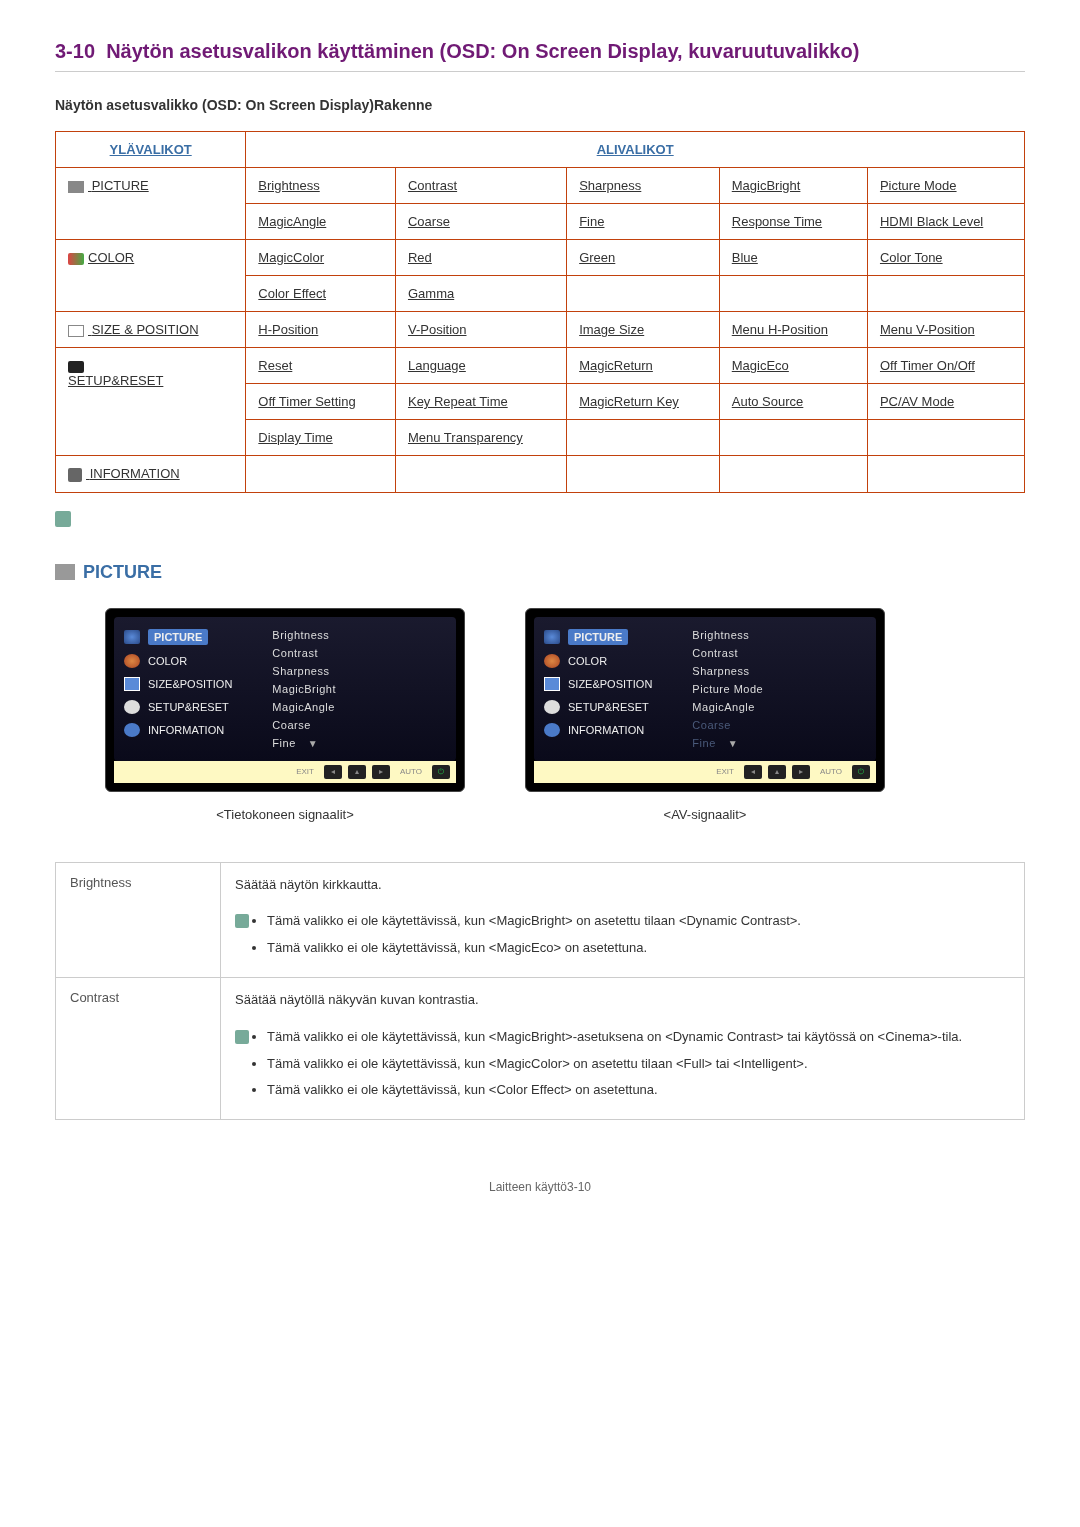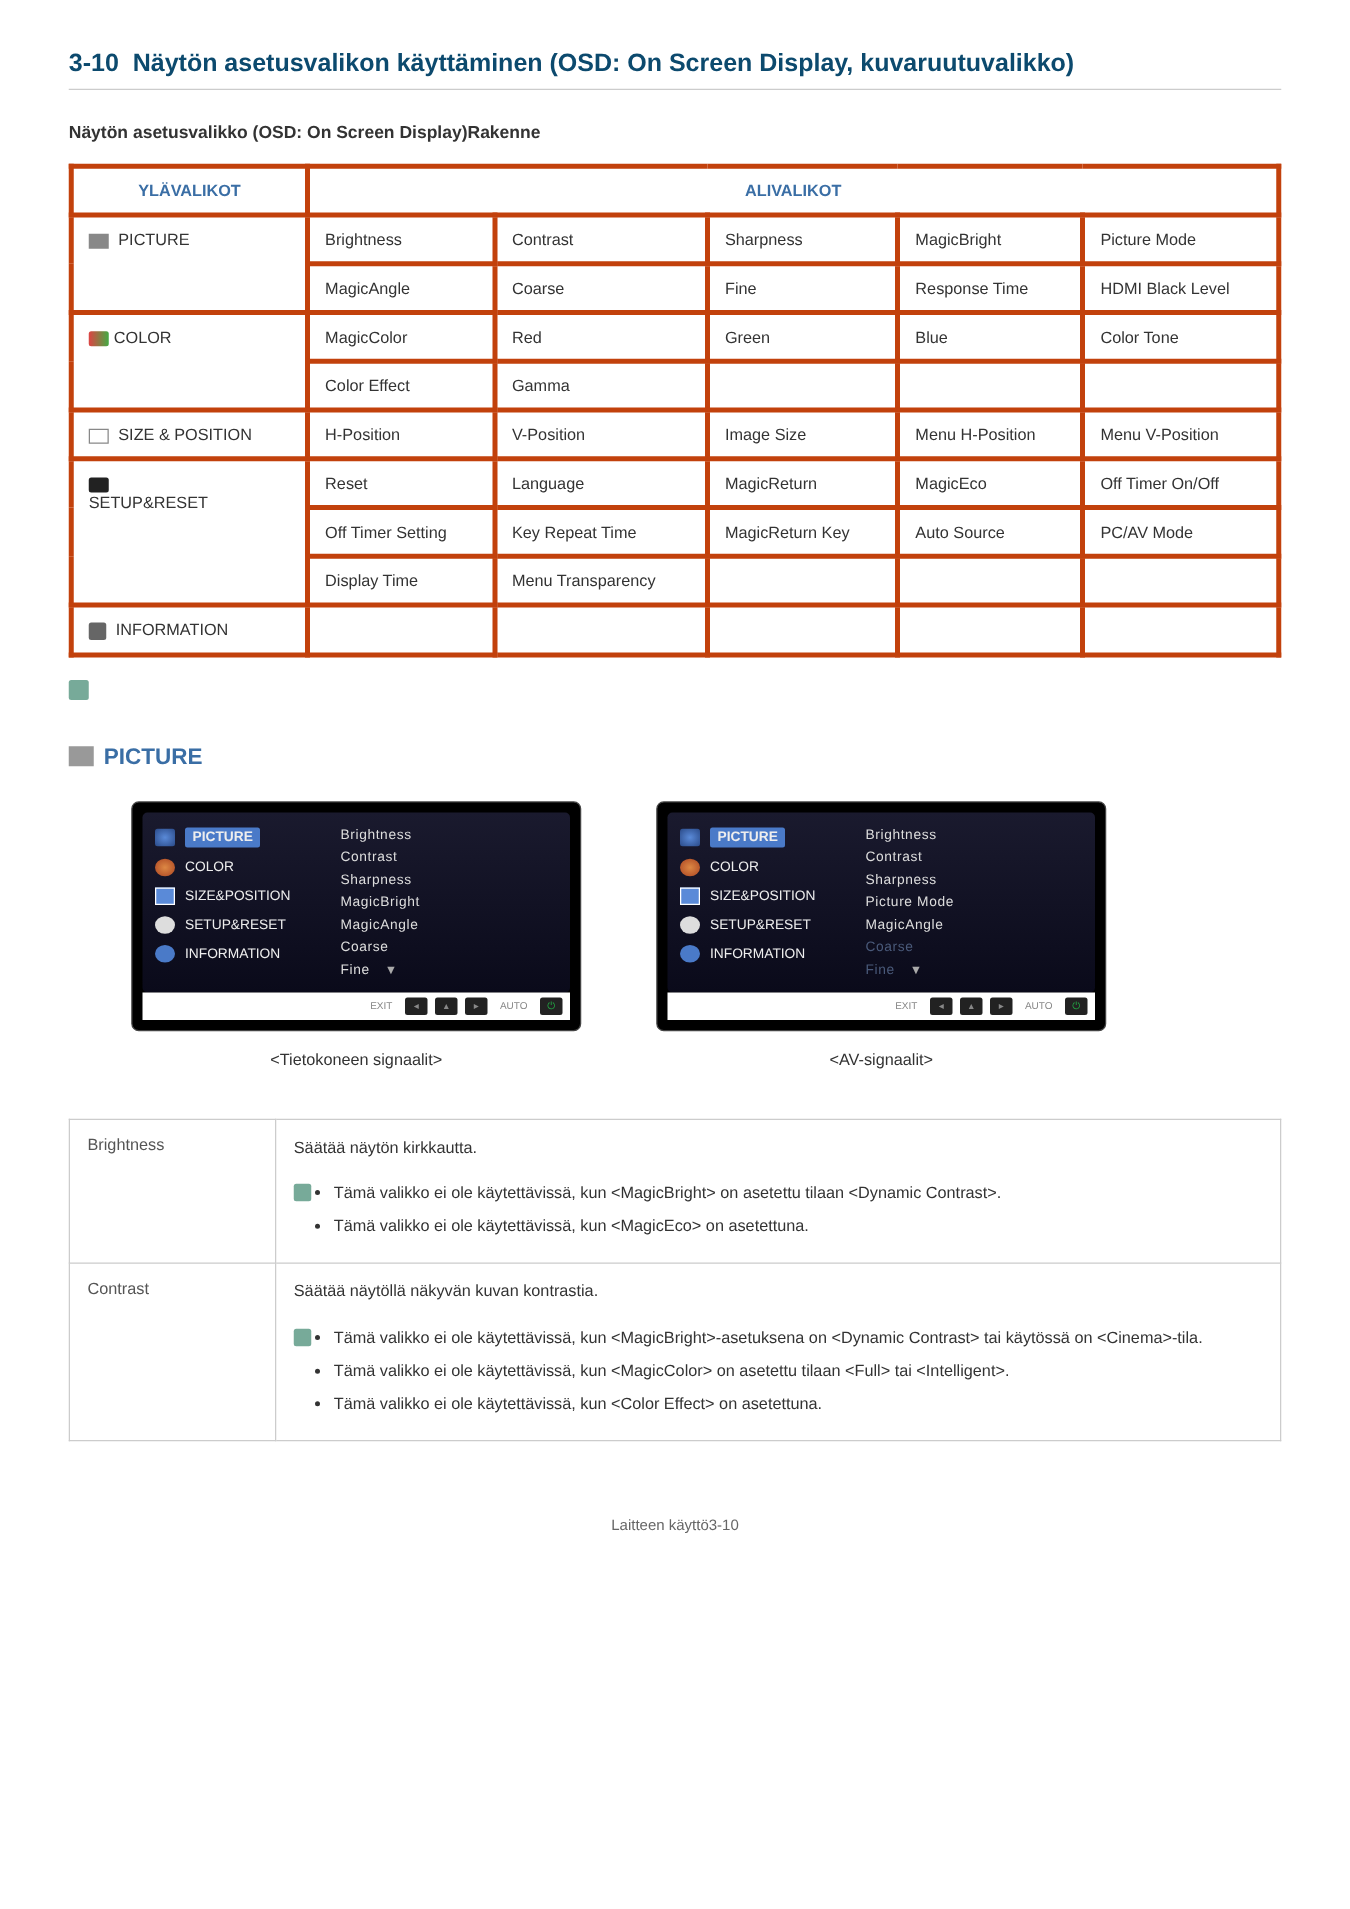--- a/index.html
+++ b/index.html
@@ -1,21 +1,21 @@
 <!DOCTYPE html>
 <html><head>
 <meta charset="utf-8">
 <style>
 * { margin: 0; padding: 0; box-sizing: border-box; }
 body { font-family: Arial, sans-serif; background: #fff; width: 1080px; padding: 40px 55px; color: #333; }
-.section-title { color: #0c4a6e; font-size: 20px; font-weight: bold; margin-bottom: 8px; }
+.section-title { color: #701a75; font-size: 20px; font-weight: bold; margin-bottom: 8px; }
 .section-hr { border: none; border-top: 1px solid #ccc; margin-bottom: 25px; }
 .subtitle { font-size: 14px; font-weight: bold; margin-bottom: 18px; color: #333; }
 .structure-table { width: 100%; border-collapse: collapse; margin-bottom: 18px; }
-.structure-table th, .structure-table td { border: 4px solid #c2410c; padding: 10px 12px; font-size: 13px; text-align: left; vertical-align: top; }
+.structure-table th, .structure-table td { border: 1px solid #c2410c; padding: 10px 12px; font-size: 13px; text-align: left; vertical-align: top; text-decoration: underline; }
 .structure-table th { color: #3a6ea5; font-weight: bold; text-align: center; }
 .structure-table .menu-cell { font-weight: normal; }
 .icon-box { display: inline-block; width: 16px; height: 12px; background: #888; margin-right: 4px; vertical-align: middle; }
 .icon-color { display: inline-block; width: 16px; height: 12px; background: linear-gradient(90deg,#d44,#4a4); margin-right: 4px; vertical-align: middle; border-radius: 2px; }
 .icon-size { display: inline-block; width: 16px; height: 12px; border: 1px solid #888; margin-right: 4px; vertical-align: middle; }
 .icon-setup { display: inline-block; width: 16px; height: 12px; background: #222; margin-right: 4px; vertical-align: middle; border-radius: 2px; }
 .icon-info { display: inline-block; width: 14px; height: 14px; background: #666; border-radius: 2px; margin-right: 4px; vertical-align: middle; }
 .note-row { display: flex; align-items: flex-start; gap: 10px; margin-bottom: 35px; }
 .note-icon { display: inline-block; width: 16px; height: 16px; background: #7a9; border-radius: 2px; flex-shrink: 0; }
 .note-text { font-size: 13px; color: #333; }
@@ -32,21 +32,21 @@
 .osd-item-icon { width: 16px; height: 14px; display: inline-block; }
 .osd-item-icon.pic { background: radial-gradient(#5a8ad8,#2a4a88); border-radius: 2px; }
 .osd-item-icon.col { background: radial-gradient(#d84,#a42); border-radius: 50%; }
 .osd-item-icon.siz { background: #5a8ad8; border: 1px solid #fff; }
 .osd-item-icon.set { background: #ddd; border-radius: 50%; position: relative; }
 .osd-item-icon.inf { background: #4a7ac8; border-radius: 50%; }
 .osd-right { display: flex; flex-direction: column; gap: 6px; }
 .osd-sub { color: #ddd; font-size: 11px; letter-spacing: 0.5px; }
 .osd-sub.dim { color: #4a5a7a; }
 .osd-arrow { color: #aaa; font-size: 10px; margin-left: 12px; }
-.osd-bottom { display: flex; justify-content: flex-end; gap: 6px; padding: 4px 6px; background: #ffffff; }
+.osd-bottom { display: flex; justify-content: flex-end; gap: 6px; padding: 4px 6px; background: #fef9c3; }
 .osd-btn { width: 18px; height: 14px; background: #222; border-radius: 2px; display: flex; align-items: center; justify-content: center; color: #888; font-size: 8px; }
 .osd-btn.exit { color: #888; width: auto; padding: 0 4px; background: none; }
 .osd-btn.auto { color: #888; width: auto; padding: 0 4px; background: none; }
 .osd-btn.power { color: #2a4; }
 .osd-caption-row { display: flex; gap: 60px; margin-left: 50px; margin-bottom: 40px; }
 .osd-caption { width: 360px; text-align: center; font-size: 13px; color: #333; }
 .desc-table { width: 100%; border-collapse: collapse; }
 .desc-table th, .desc-table td { border: 1px solid #ccc; padding: 12px 14px; font-size: 13px; text-align: left; vertical-align: top; }
 .desc-table th { color: #3a6ea5; font-weight: bold; text-align: center; }
 .desc-table .menu-col { width: 165px; color: #555; }

